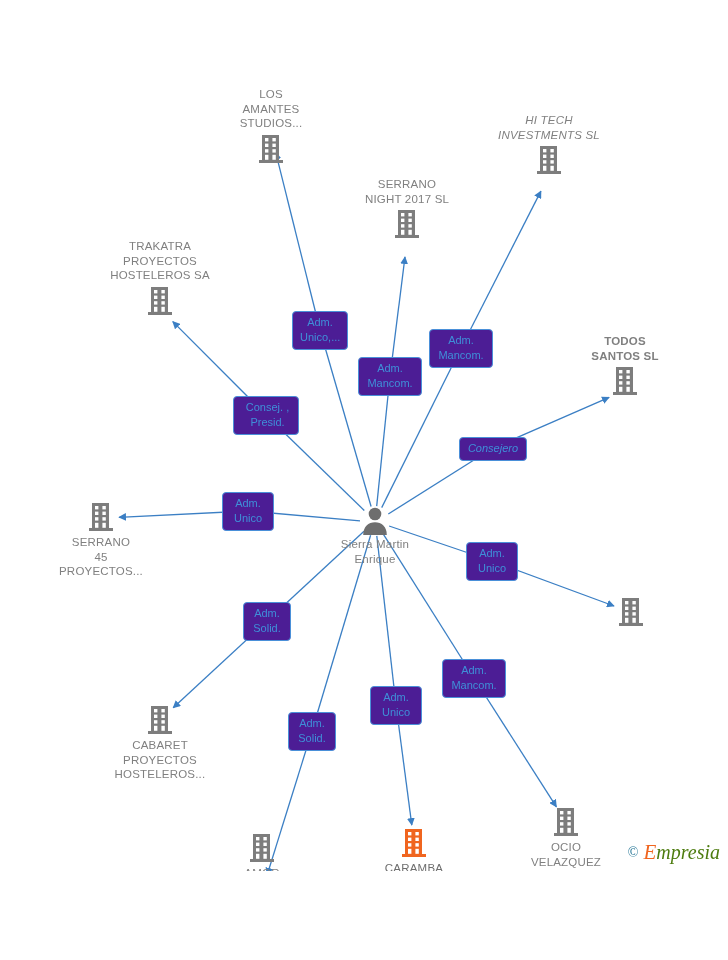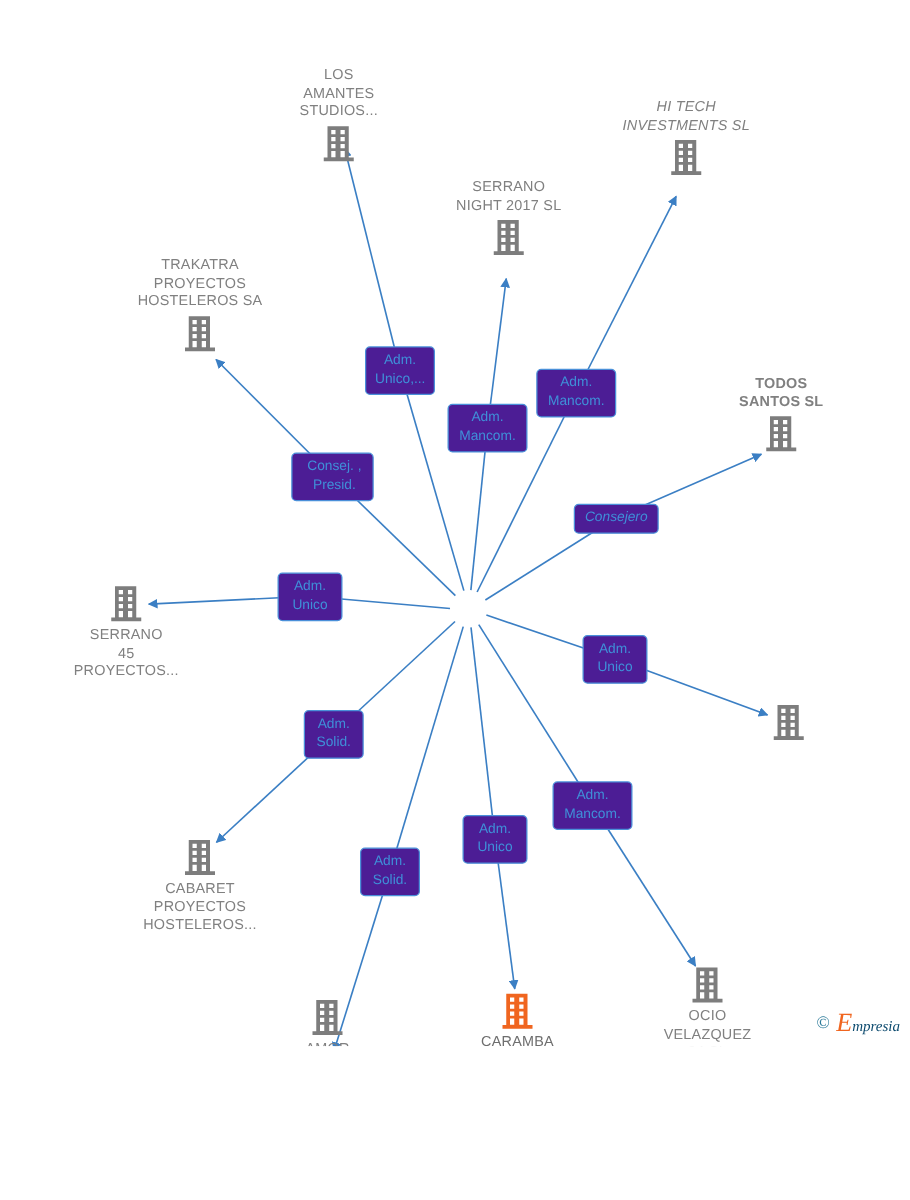--- a/index.html
+++ b/index.html
@@ -9,20 +9,21 @@
   }
   body {
     font-family: "Liberation Sans", sans-serif;
   }
   #graph {
     position: relative;
     width: 728px;
     height: 837px;
     overflow: hidden;
     background: #ffffff;
+    margin-top: 34px;
   }
   #edges {
     position: absolute;
     left: 0;
     top: 0;
     width: 728px;
     height: 960px;
   }
   .node {
     position: absolute;
@@ -73,21 +74,21 @@
     color: #2b7a99;
     font-family: "Liberation Serif", serif;
     font-style: italic;
   }
   .watermark .cmark {
     font-size: 14px;
     font-style: normal;
     color: #2b7a99;
   }
   .watermark .brand-e { color: #f0651f; font-size: 21px; font-style: italic; }
-  .watermark .brand-rest { color: #0c4a6e; font-size: 12px; font-style: italic; }
+  .watermark .brand-rest { color: #4d7c0f; font-size: 20px; font-style: italic; }
 </style>
 </head>
 <body>
 
 <div id="graph">
 
   <svg id="edges" viewBox="0 0 728 960" xmlns="http://www.w3.org/2000/svg">
     <defs>
       <marker id="arrow" viewBox="0 0 10 10" refX="9" refY="5" markerWidth="6" markerHeight="6" orient="auto-start-reverse">
         <path d="M 0 0 L 10 5 L 0 10 z" fill="#3b7fc4"></path>
@@ -368,20 +369,32 @@
             <rect x="16.4" y="16.2" width="3.4" height="3.4"></rect>
             <rect x="9" y="21.8" width="3.4" height="5"></rect>
             <rect x="16.4" y="21.8" width="3.4" height="5"></rect>
           </g>
         </svg>
     </span>
     <span class="node-label">AMOR
 AMARGO  SL</span>
   </div>
 
+  <div class="node below" style="left:375px; top:471px;">
+    <span class="icon">
+      <svg width="30" height="30" viewBox="0 0 30 30">
+          <g fill="#6e6e6e">
+            <circle cx="15" cy="9" r="6.3"></circle>
+            <path d="M 3.2 30 C 3.2 21.5 8.4 17.3 15 17.3 C 21.6 17.3 26.8 21.5 26.8 30 Z"></path>
+          </g>
+        </svg>
+    </span>
+    <span class="node-label">Sierra Martin
+Enrique</span>
+  </div>
 
   <div class="edge-label" style="left:292px; top:277px; width:56px;">Adm.
 Unico,...</div>
   <div class="edge-label" style="left:358px; top:323px; width:64px;">Adm.
 Mancom.</div>
   <div class="edge-label" style="left:429px; top:295px; width:64px;">Adm.
 Mancom.</div>
   <div class="edge-label" style="left:233px; top:362px; width:66px;padding-left:10px;">Consej. ,
 Presid.</div>
   <div class="edge-label" style="left:459px; top:403px; width:68px;font-style:italic;">Consejero</div>

